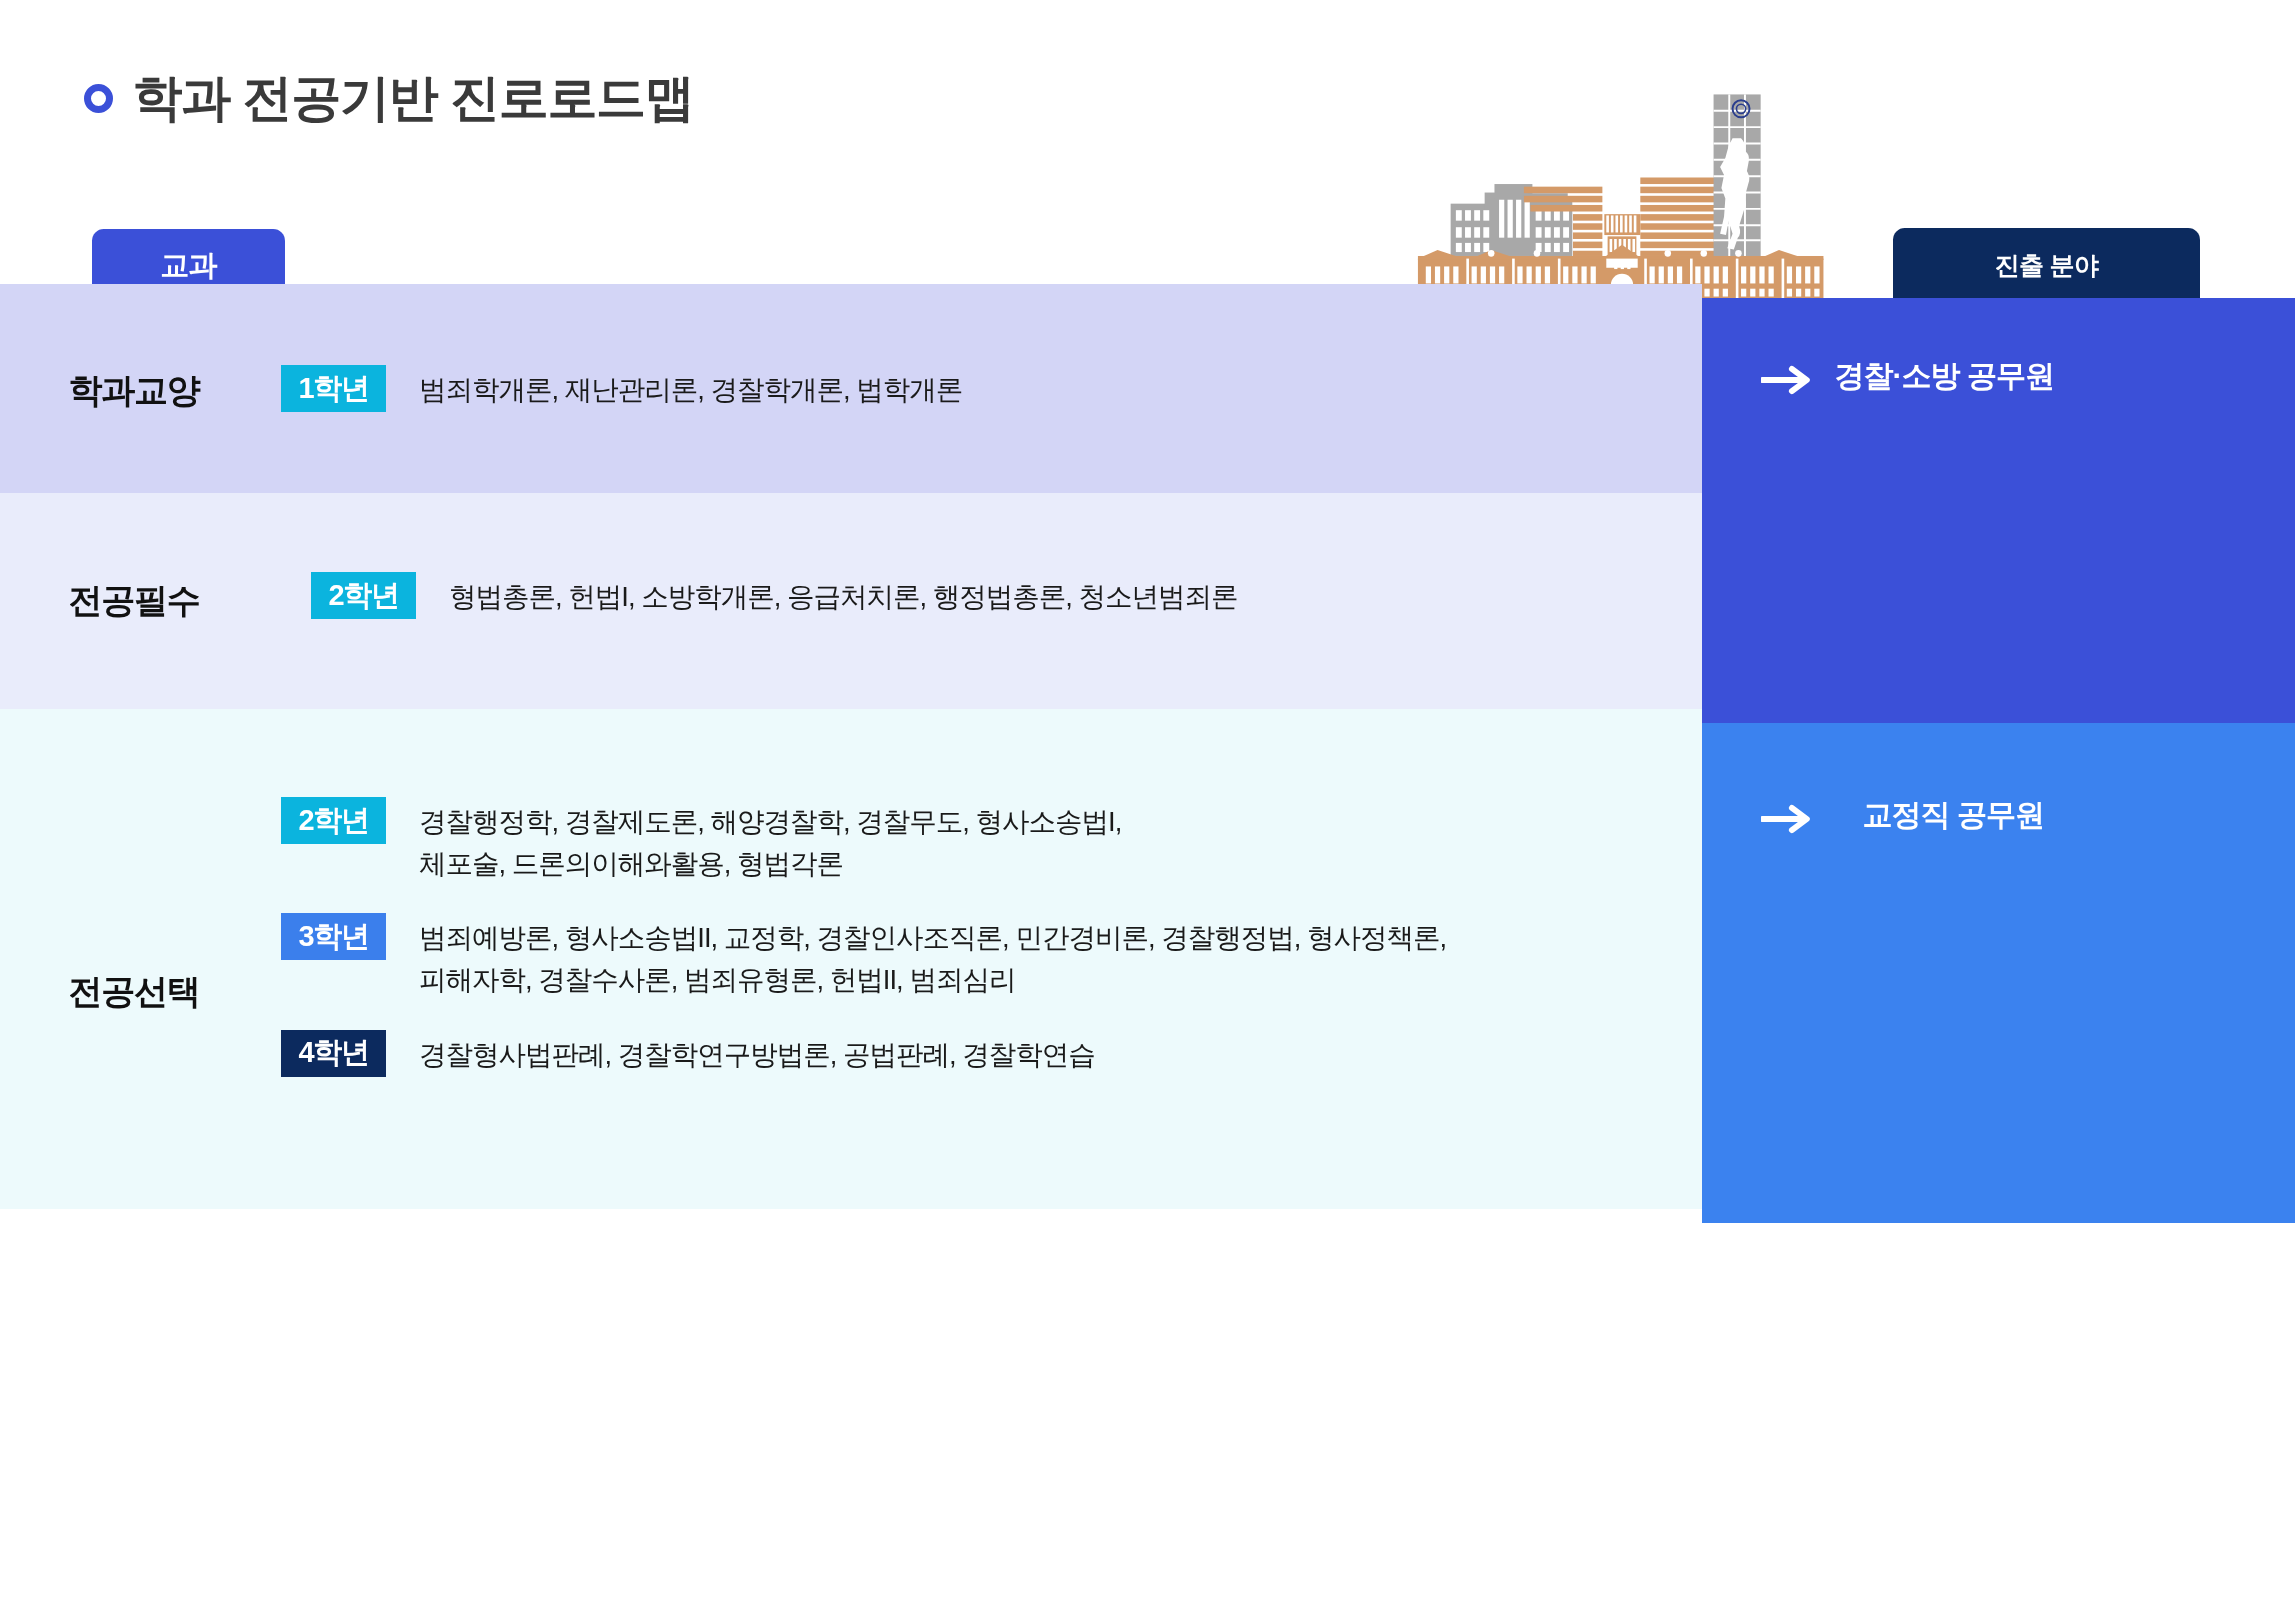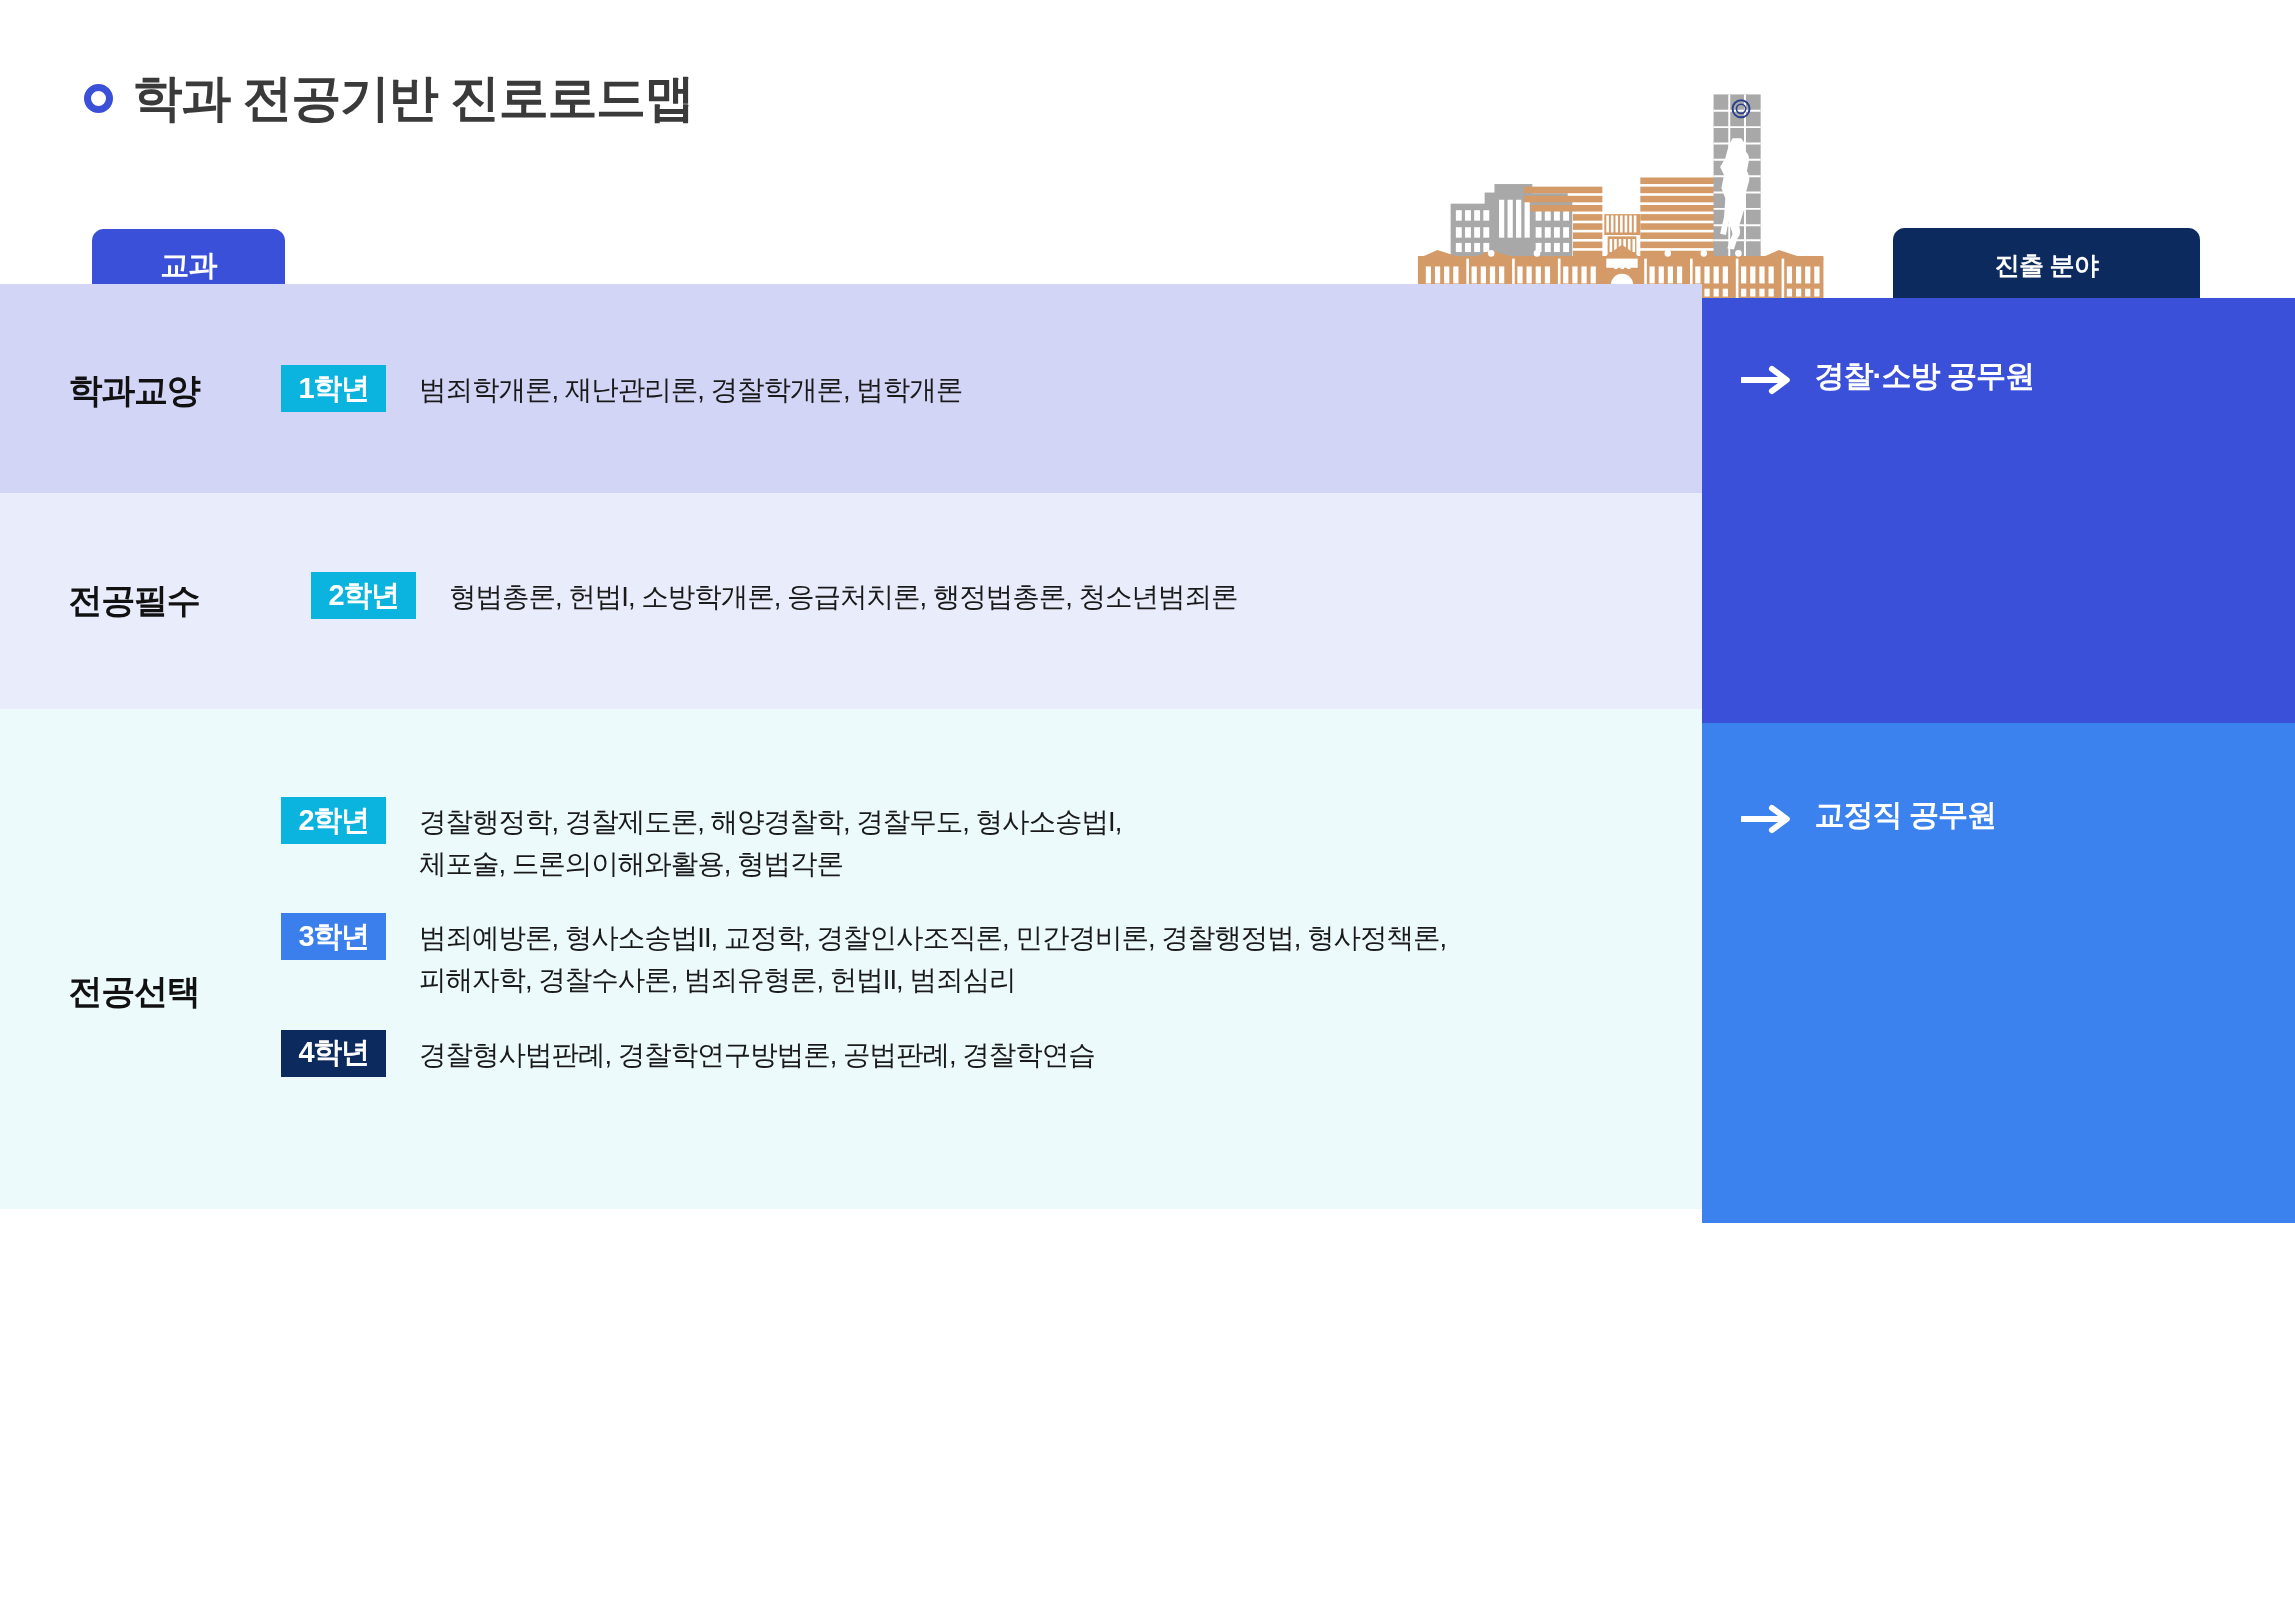--- a/index.html
+++ b/index.html
@@ -151,31 +151,32 @@
   .career-panel {
     position: absolute;
     left: 1702px;
     top: 298px;
     width: 594px;
   }
   .career-block {
     box-sizing: border-box;
     display: flex;
     align-items: flex-start;
-    padding-left: 39px;
+    padding-left: 59px;
   }
   .career-1 {
     height: 425px;
     background: #3B50D8;
     padding-top: 63px;
   }
   .career-2 {
     height: 500px;
     background: #3B82EF;
     padding-top: 77px;
+    gap: 28px;
   }
   .arrow-icon {
     flex: 0 0 auto;
     width: 50px;
     height: 30px;
     margin-right: 23.6px;
     margin-top: 3.9px;
   }
   .arrow-icon svg { display: block; }
   .career-label {

